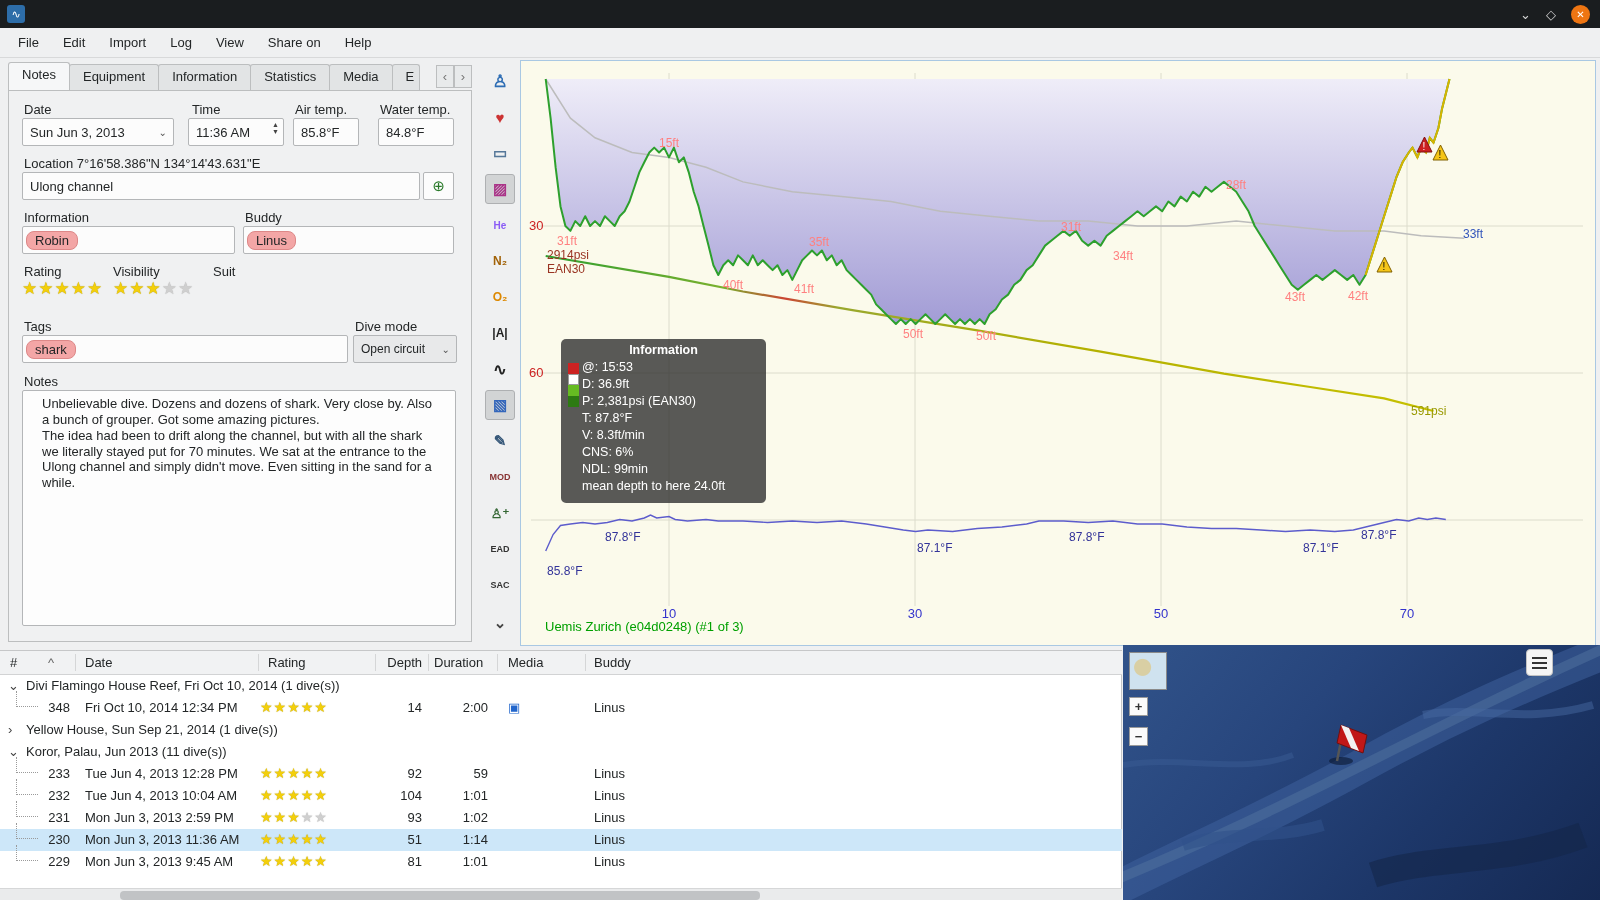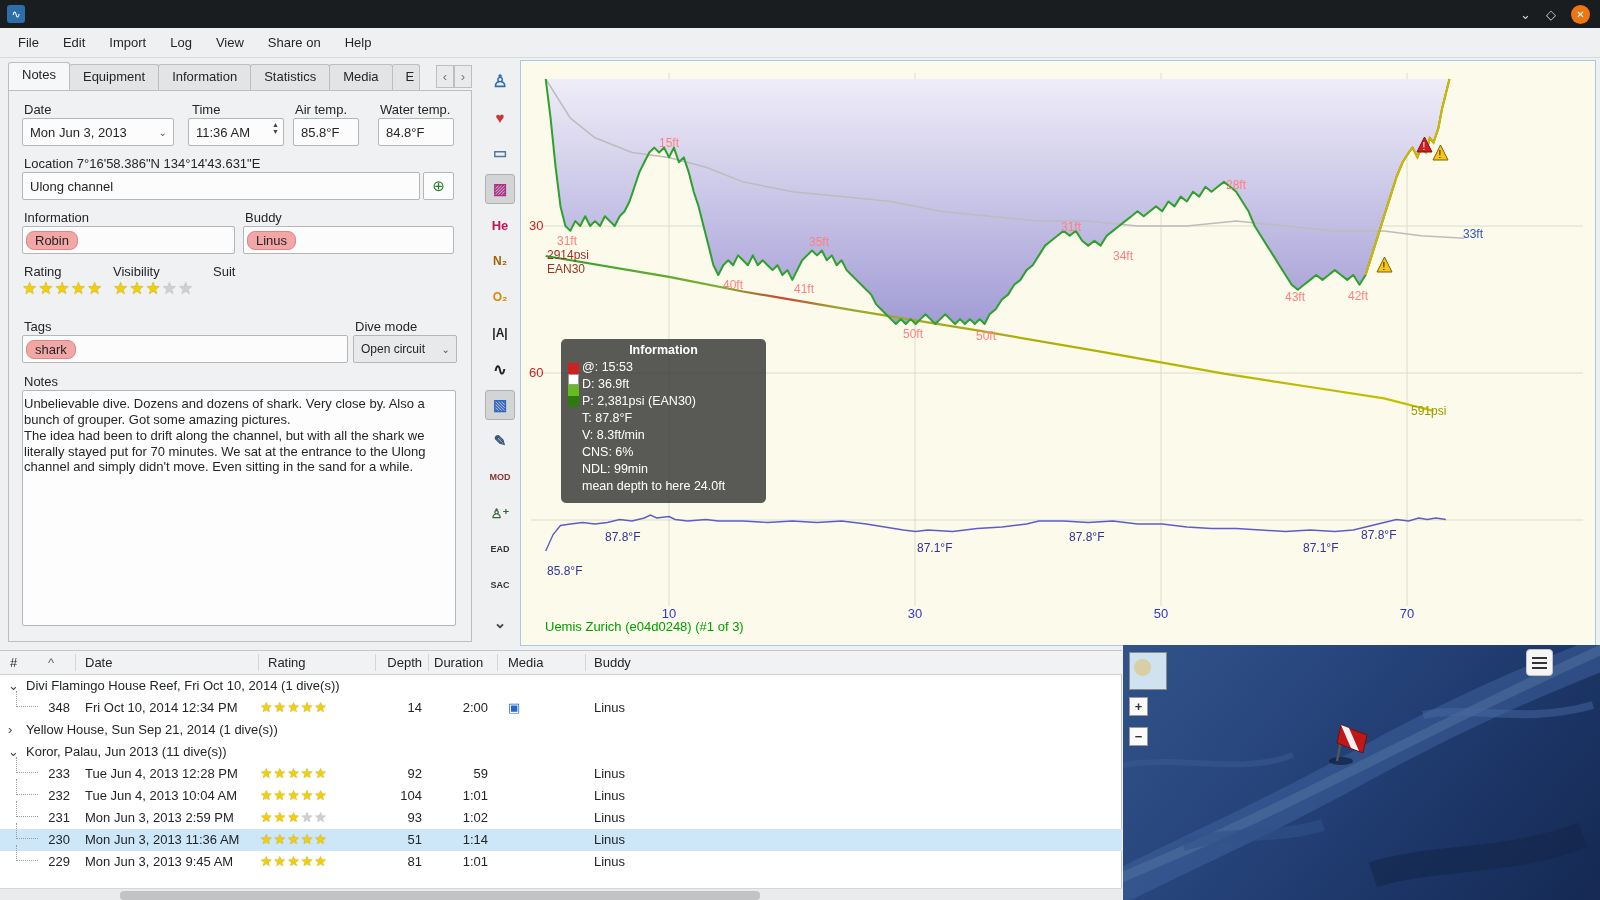--- a/index.html
+++ b/index.html
@@ -38,21 +38,21 @@
   .lbl { position:absolute; font-size:13px; }
   .fld { position:absolute; height:28px; background:#fcfcfc; border:1px solid #b4b6b8; border-radius:2px;
          display:flex; align-items:center; padding:0 7px; }
   .combo-arrow { position:absolute; right:6px; font-size:10px; color:#555; }
   .spin { position:absolute; right:4px; top:2px; display:flex; flex-direction:column; font-size:7px;
           line-height:7px; color:#444; }
   .tag { background:#f3a6a6; border:1px solid #dd8888; border-radius:8px; padding:1px 8px; }
   .stars span { text-shadow:0 0 1px #9a8500; }
   .stars .off { text-shadow:0 0 1px #aaa; }
   .notes-box { position:absolute; background:#fdfdfd; border:1px solid #b4b6b8; border-radius:2px;
-               padding:5px 1px; white-space:pre-line; line-height:1.22; }
+               padding:5px 19px; white-space:pre-line; line-height:1.22; }
 
   
   .ptoolbar { position:absolute; left:481px; top:62px; width:38px; height:580px; display:flex;
               flex-direction:column; align-items:center; gap:6px; padding-top:4px; }
   .ptool-btn { width:30px; height:30px; border-radius:3px; display:flex; align-items:center;
                justify-content:center; }
   .ptool-btn.active { background:#d2d4d5; border:1px solid #aeb0b2; }
   .ptool-btn.bottom { margin-top:auto; margin-bottom:4px; }
 
   
@@ -134,21 +134,21 @@
       <div>›</div>
     </div>
   </div>
   <div class="tab-content">
     <span class="lbl" style="left:15px;top:11px">Date</span>
     <span class="lbl" style="left:183px;top:11px">Time</span>
     <span class="lbl" style="left:286px;top:11px">Air temp.</span>
     <span class="lbl" style="left:371px;top:11px">Water temp.</span>
 
     <div class="fld" style="left:13px;top:27px;width:152px">
-      <span>Mon Jun 3, 2013</span>
+      <span>Sun Jun 3, 2013</span>
       <span class="combo-arrow">⌄</span>
     </div>
     <div class="fld" style="left:179px;top:27px;width:96px">
       <span>11:36 AM</span>
       <span class="spin">
           <span>▲</span>
           <span>▼</span>
         </span>
     </div>
     <div class="fld" style="left:284px;top:27px;width:66px">
@@ -204,21 +204,21 @@
     <div class="ptool-btn">
       <span style="color:#cc3333;font-size:15px;font-weight:bold">♥</span>
     </div>
     <div class="ptool-btn">
       <span style="color:#557799;font-size:15px;font-weight:bold">▭</span>
     </div>
     <div class="ptool-btn active">
       <span style="color:#aa3388;font-size:15px;font-weight:bold">▨</span>
     </div>
     <div class="ptool-btn">
-      <span style="color:#be185d;font-size:13px;font-weight:bold">He</span>
+      <span style="color:#8b5cf6;font-size:10px;font-weight:bold">He</span>
     </div>
     <div class="ptool-btn">
       <span style="color:#a16207;font-size:12px;font-weight:bold">N₂</span>
     </div>
     <div class="ptool-btn">
       <span style="color:#dd8800;font-size:12px;font-weight:bold">O₂</span>
     </div>
     <div class="ptool-btn">
       <span style="color:#222222;font-size:12px;font-weight:bold">|A|</span>
     </div>

